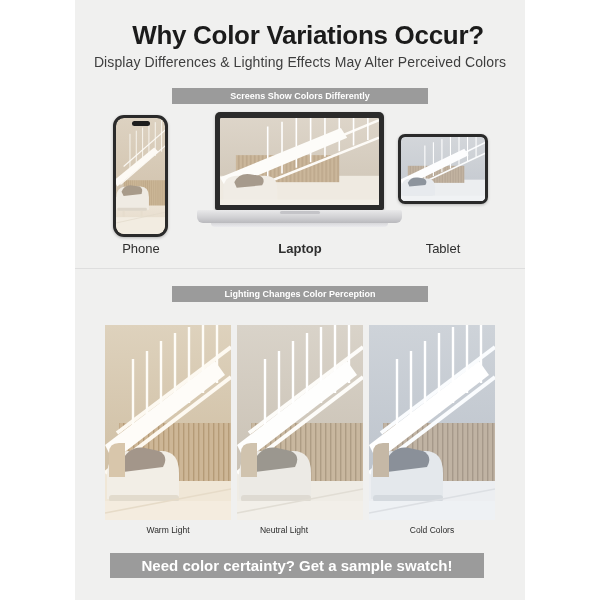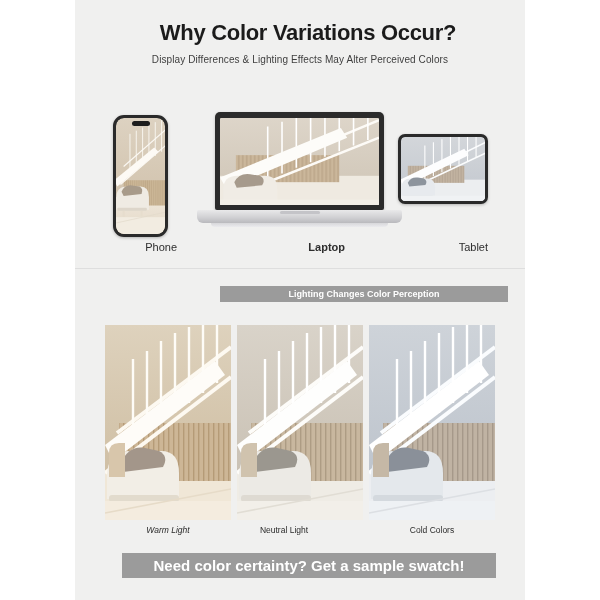--- a/index.html
+++ b/index.html
@@ -16,49 +16,48 @@
   }
   .content-area {
     position: absolute;
     left: 75px; top: 0; width: 450px; height: 600px;
     background: #f0f0ef;
   }
   
   .headline {
     position: absolute; left: 0; top: 20px; width: 600px;
     text-align: center;
-    font-size: 22px; font-weight: bold; color: #1b1b1b;
+    font-size: 26px; font-weight: bold; color: #1b1b1b;
     letter-spacing: -0.3px;
     padding-left: 16px;
   }
   .subhead {
     position: absolute; left: 0; top: 54px; width: 600px;
     text-align: center;
-    font-size: 10px; color: #3e3e3e; letter-spacing: 0.1px;
+    font-size: 14px; color: #3e3e3e; letter-spacing: 0.1px;
   }
   
   .banner {
     position: absolute;
     background: #9b9b9b;
     color: #ffffff;
     display: flex; align-items: center; justify-content: center;
     font-weight: bold;
     text-align: center;
   }
   #banner-screens {
     left: 172px; top: 88px; width: 256px; height: 16px;
     font-size: 9px;
   }
   #banner-lighting {
-    left: 172px; top: 286px; width: 288px; height: 16px;
+    left: 172px; top: 286px; width: 256px; height: 16px;
     font-size: 9px;
-    margin-left: 48px;
   }
   #banner-cta {
-    left: 122px; top: 553px; width: 374px; height: 25px;
+    left: 110px; top: 553px; width: 374px; height: 25px;
     font-size: 15px;
   }
   
   .divider {
     position: absolute; left: 75px; top: 268px; width: 450px; height: 1px;
     background: #dedede;
   }
   
   .device-row {
     position: absolute; left: 75px; top: 112px; width: 450px; height: 132px;
@@ -114,22 +113,22 @@
   #device-tablet { left: 323px; top: 22px; width: 90px; height: 70px; }
   .tablet-body {
     width: 100%; height: 100%;
     border: 3px solid #2a2a2a; border-radius: 7px;
     overflow: hidden; background: #2a2a2a;
     box-shadow: 0 1px 3px rgba(0,0,0,.25);
   }
   .tablet-screen { width: 100%; height: 100%; overflow: hidden; position: relative; border-radius: 4px; }
 
   .device-label {
-    position: absolute; text-align: right;
-    font-size: 11px; color: #2e2e2e;
+    position: absolute; text-align: center;
+    font-size: 13px; color: #2e2e2e;
   }
   #label-phone  { left: 30px;  top: 129px; width: 72px; }
   #label-laptop { left: 180px; top: 129px; width: 90px; font-weight: bold; }
   #label-tablet { left: 323px; top: 129px; width: 90px; }
 
   
   .lighting-row {
     position: absolute; left: 105px; top: 325px; width: 390px; height: 195px;
   }
   .light-panel {
@@ -137,37 +136,38 @@
     overflow: hidden;
   }
   #panel-warm    { left: 0; }
   #panel-neutral { left: 132px; }
   #panel-cold    { left: 264px; }
 
   .light-label {
     position: absolute; top: 200px; width: 126px; text-align: center;
     font-size: 8.5px; color: #2b2b2b;
   }
-  #light-label-warm    { left: 0; font-style: italic; }
+  #light-label-warm    { left: 0; }
   #light-label-neutral { left: 116px; }
   #light-label-cold    { left: 264px; }
 
   
   .scene { width: 100%; height: 100%; display: block; }
 </style>
 </head>
 <body>
 
 <div class="page">
 
   <div class="content-area"></div>
 
   <div class="headline">Why Color Variations Occur?</div>
   <div class="subhead">Display Differences &amp; Lighting Effects May Alter Perceived Colors</div>
 
+  <div class="banner" id="banner-screens">Screens Show Colors Differently</div>
 
   <div class="device-row">
 
     <div class="device" id="device-phone">
       <div class="phone-body">
         <div class="notch"></div>
         <div class="phone-screen">
           <svg class="scene" viewBox="0 0 100 220" preserveAspectRatio="xMidYMid slice">
             <defs>
               <linearGradient id="pWall" x1="0" y1="0" x2="0" y2="1">

